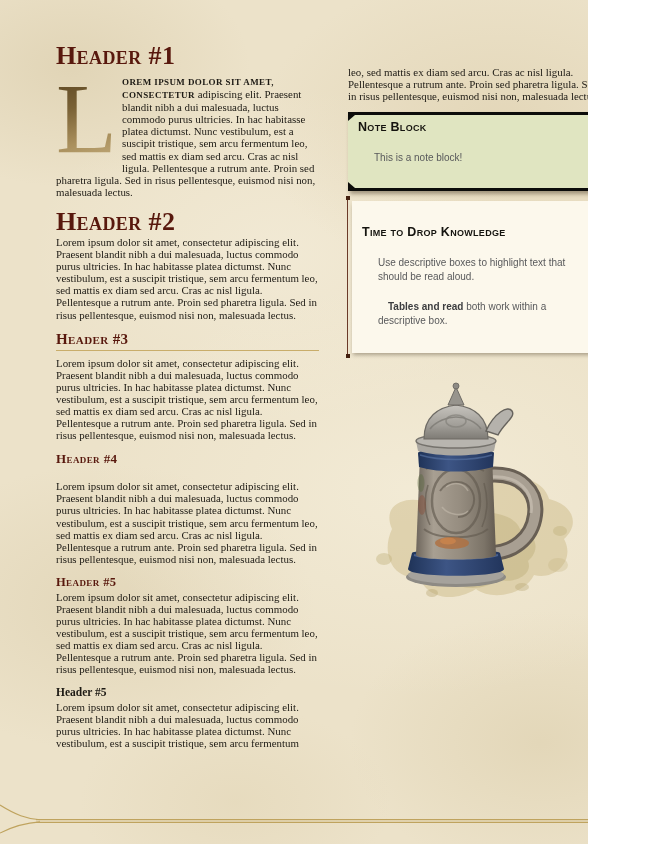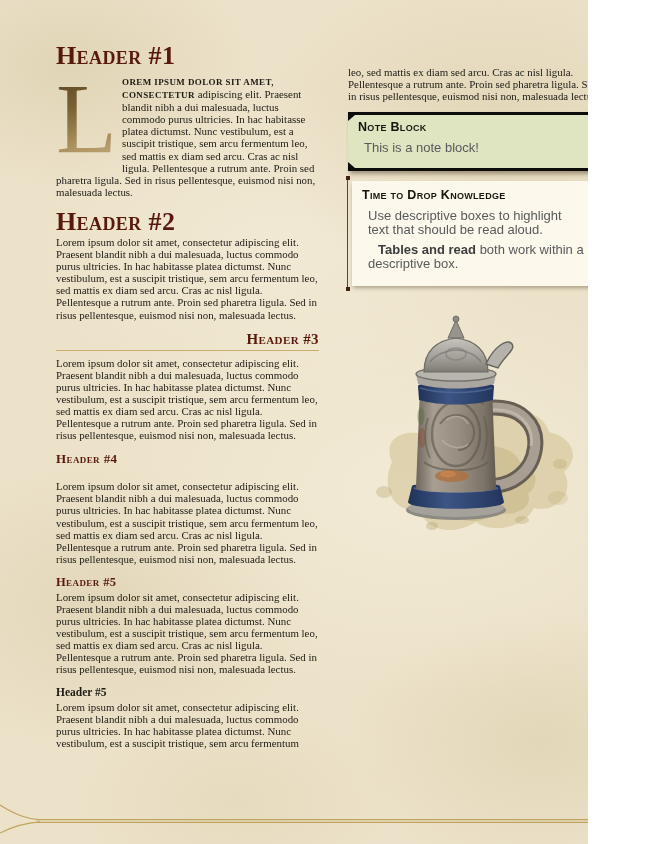--- a/index.html
+++ b/index.html
@@ -27,21 +27,21 @@
     font-size:10.9px;line-height:12.1px;color:#1d1a14;
     text-align:left;letter-spacing:0px;
   }
   h1,h2,h3,h4,h5{
     font-family:"Liberation Serif",serif;
     font-variant:small-caps;font-variant-caps:small-caps;
     color:#58180D;margin:0;font-weight:700;letter-spacing:.4px;
   }
   h1{font-size:26px;line-height:28px;margin-bottom:5px;}
   h2{font-size:26px;line-height:23px;margin-bottom:3px;}
-  h3{font-size:15px;line-height:17px;border-bottom:1.5px solid #c9ad6a;padding-bottom:2px;margin-bottom:6px;text-align:right;}
+  h3{font-size:15px;line-height:17px;border-bottom:1.5px solid #c9ad6a;padding-bottom:2px;margin-bottom:6px;}
   h4{font-size:13px;line-height:15px;margin-bottom:14px;}
   h5{font-size:12.5px;line-height:14px;margin-bottom:2px;}
   .h6{font-size:11.5px;line-height:13px;font-weight:700;color:#1d1a14;margin:0 0 2px 0;}
 
   .dropcap-para{margin-bottom:12px;}
   .dropcap{
     float:left;
     font-size:100px;line-height:84px;
     width:60px;height:86px;
     margin:2px 6px 0 0;
@@ -71,29 +71,29 @@
   .corner.bl{bottom:0;left:0;border-bottom:6px solid #0c0c0a;border-right:7px solid transparent;}
   .corner.br{bottom:0;right:0;border-bottom:6px solid #0c0c0a;border-left:7px solid transparent;}
   .note-title,.desc-title{
     font-family:"Liberation Sans",sans-serif;
     font-variant:small-caps;font-variant-caps:small-caps;
     font-weight:700;font-size:12.5px;line-height:15px;color:#15140f;
     letter-spacing:.3px;margin:0;
   }
   .sans-body{
     font-family:"Liberation Sans",sans-serif;
-    font-size:13px;line-height:14px;color:#58595b;margin:6px;
+    font-size:10px;line-height:14px;color:#58595b;margin:16px;
   }
 
   
   .desc-box{
     position:relative;
     margin:10px 4px 0 4px;
     background:#fcf8ec;
-    padding:7px 10px 9px 10px;
+    padding:24px 10px 9px 10px;
     box-shadow:0 3px 4px -1px rgba(70,58,35,.4);
   }
   .desc-box .vline{position:absolute;top:-3px;bottom:-3px;width:1px;background:#6b3a28;}
   .vline.left{left:-5px;} .vline.right{right:-5px;}
   .desc-box .dot{position:absolute;width:4px;height:4px;background:#43200f;}
   .dot.tl{top:-5px;left:-6.5px;} .dot.tr{top:-5px;right:-6.5px;}
   .dot.bl{bottom:-5px;left:-6.5px;} .dot.br{bottom:-5px;right:-6.5px;}
   .desc-indent{text-indent:10px;}
   .desc-bold{font-weight:700;color:#3c3d3f;}
 

